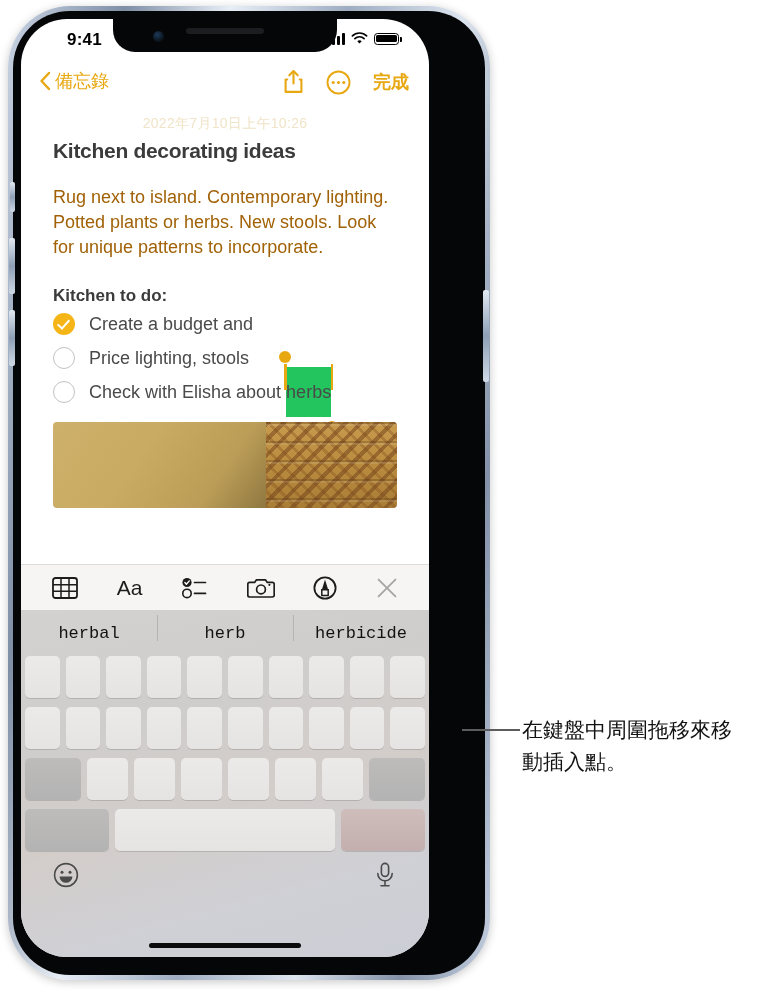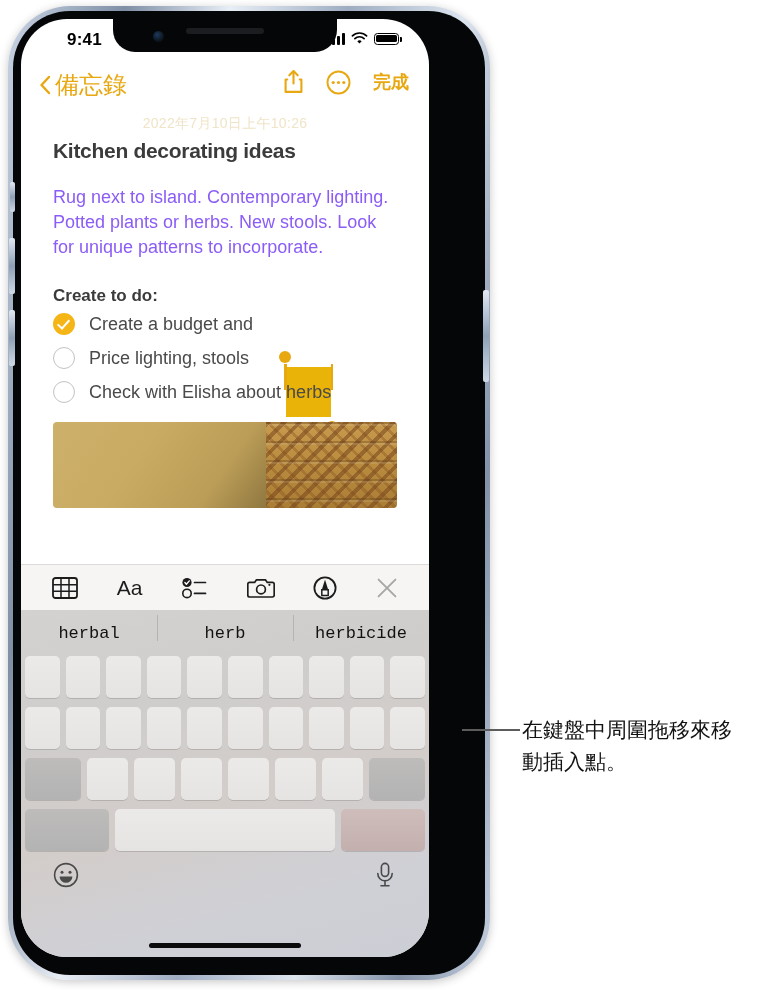--- a/index.html
+++ b/index.html
@@ -146,21 +146,21 @@
     z-index: 20;
   }
   #back-btn {
     position: absolute;
     left: 18px;
     top: 6px;
     display: flex;
     align-items: center;
     gap: 4px;
     color: #e8a811;
-    font-size: 24px;
+    font-size: 18px;
     cursor: pointer;
     font-family: Liberation Mono, monospace;
   }
   #nav-right {
     position: absolute;
     right: 20px;
     top: 6px;
     display: flex;
     align-items: center;
     gap: 22px;
@@ -196,21 +196,21 @@
     font-size: 21px;
     font-weight: bold;
     color: #3b3b3b;
     letter-spacing: -0.3px;
     margin-top: 28px;
   }
   #note-para {
     margin-top: 22px;
     font-size: 18px;
     line-height: 25px;
-    color: #8b5cf6;
+    color: #a16207;
   }
   #todo-heading {
     margin-top: 26px;
     font-size: 17px;
     font-weight: bold;
     color: #3b3b3b;
   }
   .todo-row {
     display: flex;
     align-items: center;
@@ -237,21 +237,21 @@
     border-width: 0 2.2px 2.2px 0;
     transform: rotate(42deg);
   }
   .todo-text {
     margin-left: 14px;
     font-size: 18px;
     color: #4a4a4a;
     position: relative;
   }
   .sel-word {
-    background: #eab308;
+    background: #22c55e;
     padding: 15px 0;
     position: relative;
     text-align: center;
   }
   .sel-word::before {
     content:""; position:absolute; left:-2px; top:-3px;
     width:2.5px; height:26px; background:#e8a811;
   }
   .sel-word::after {
     content:""; position:absolute; right:-2px; top:-3px;
@@ -473,21 +473,21 @@
           <circle cx="17.8" cy="12.5" r="1.6" fill="#e8a811"></circle>
         </svg>
         <span id="done-btn">完成</span>
       </div>
       <div id="note-date">2022年7月10日上午10:26</div>
     </div>
 
     <div id="note-body">
       <div id="note-title">Kitchen decorating ideas</div>
       <div id="note-para">Rug next to island. Contemporary lighting. Potted plants or herbs. New stools. Look for unique patterns to incorporate.</div>
-      <div id="todo-heading">Create to do:</div>
+      <div id="todo-heading">Kitchen to do:</div>
 
       <div class="todo-row">
         <span class="cbox checked"></span>
         <span class="todo-text">Create a budget and</span>
       </div>
 
       <div class="todo-row">
         <span class="cbox unchecked"></span>
         <span class="todo-text">Price lighting, stools</span>
       </div>

